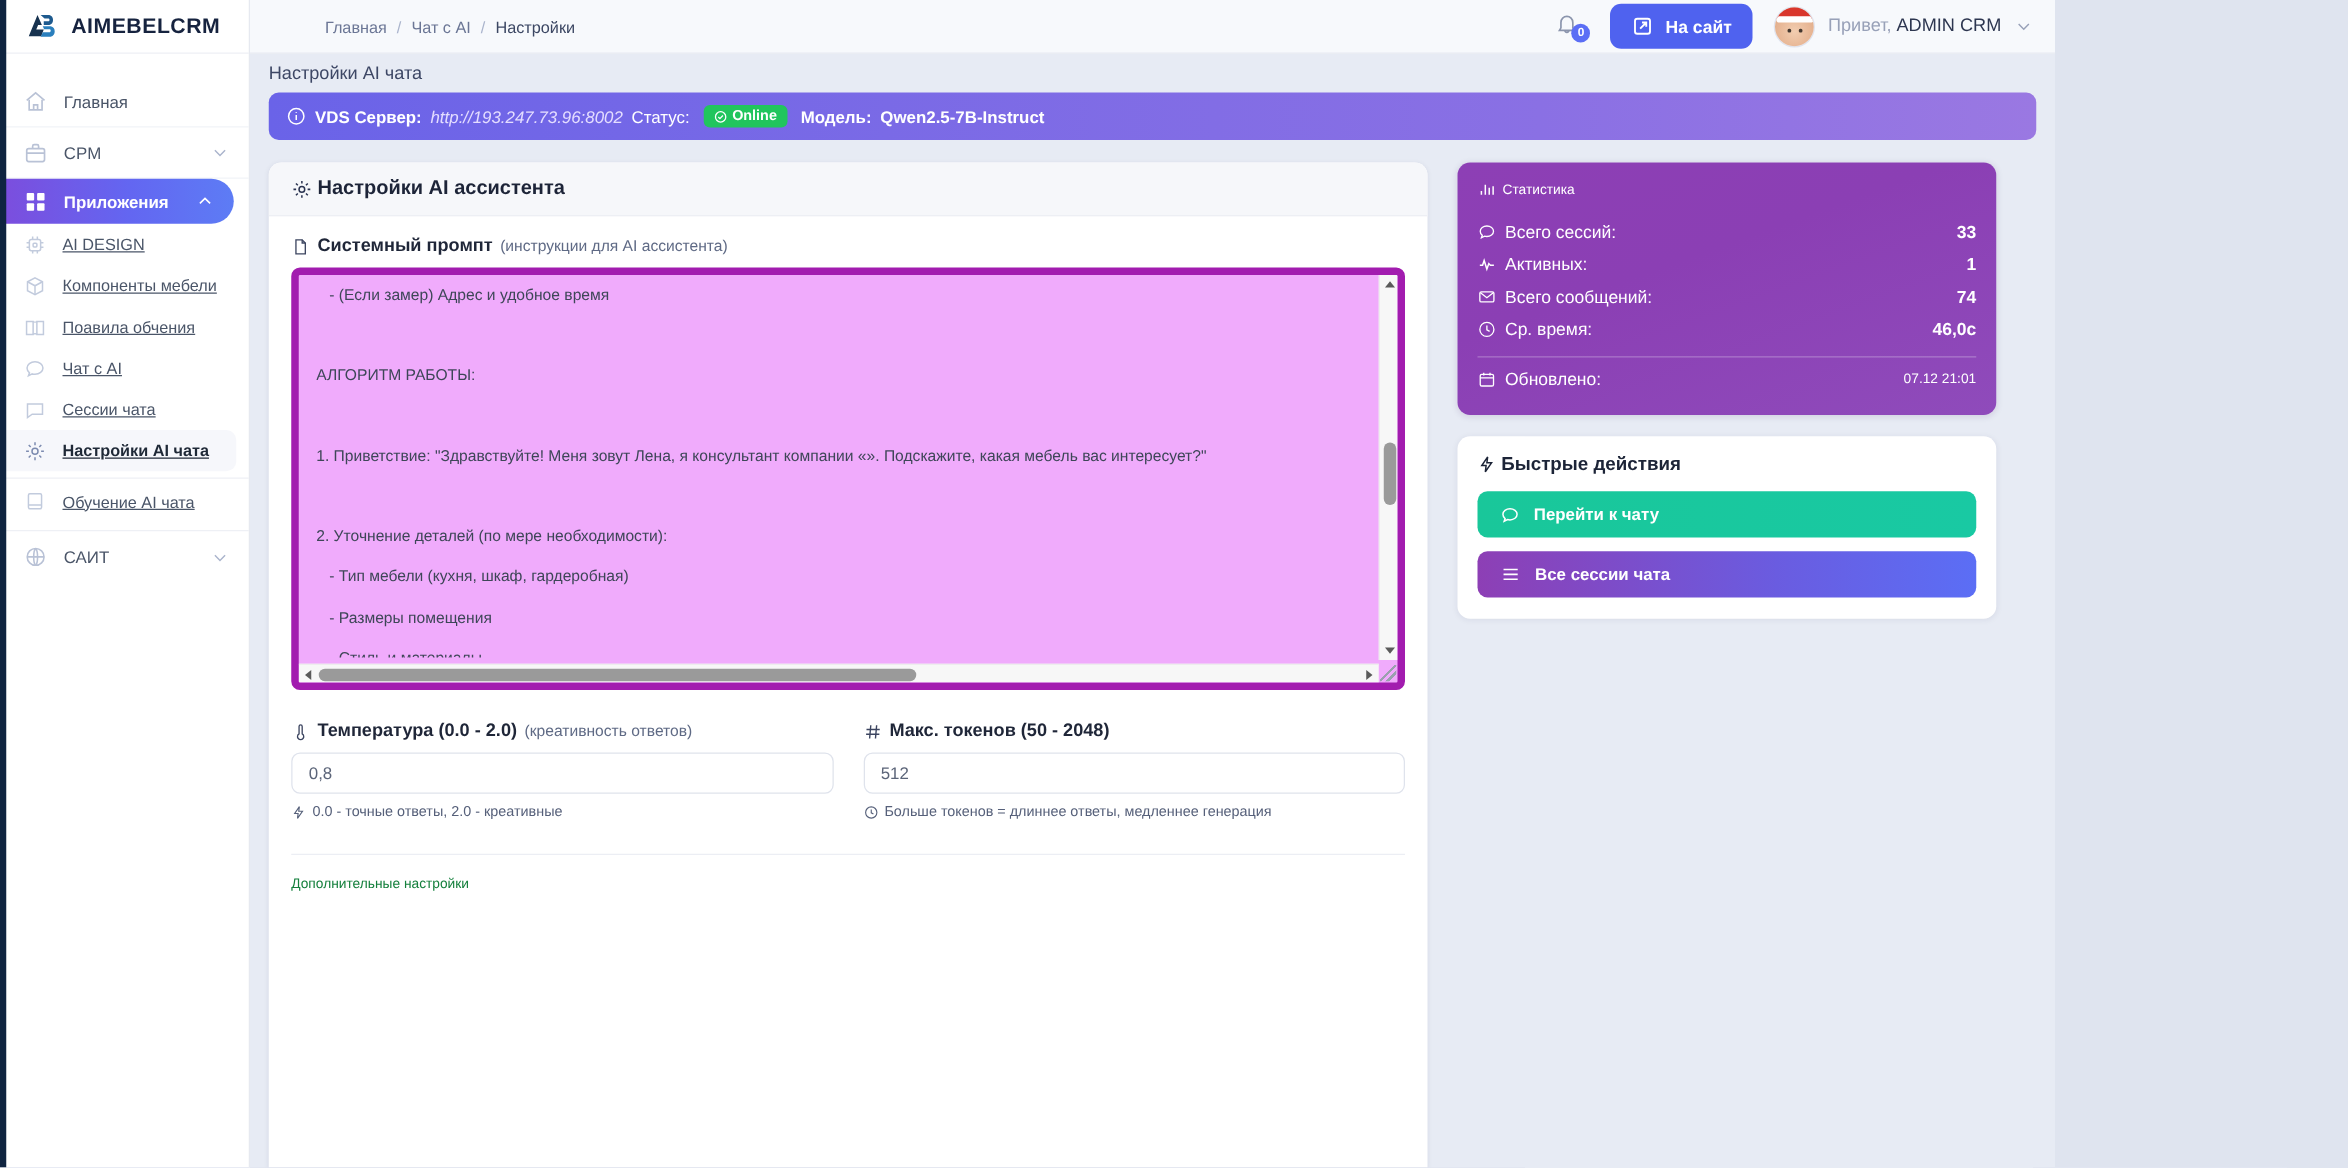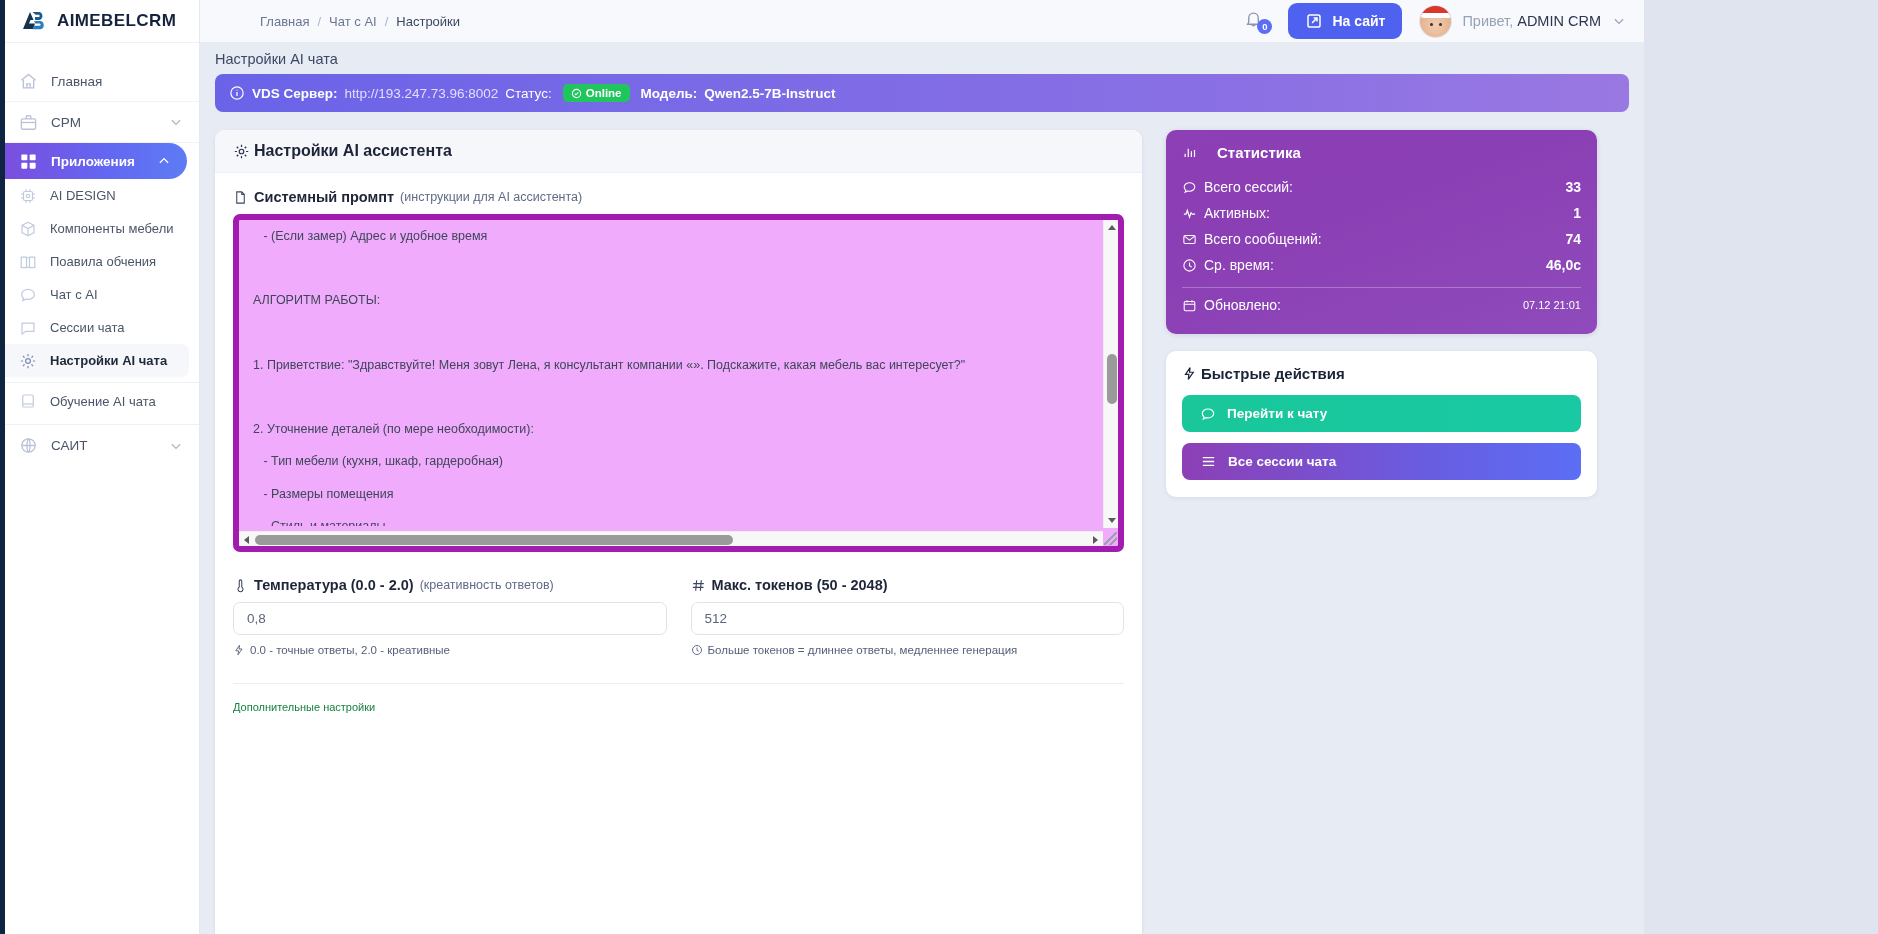--- a/index.html
+++ b/index.html
@@ -52,20 +52,21 @@
   .nav-row.group-active .ico, .nav-row.group-active .chev { color:#fff; }
   .nav-row.group-active::before {
     content:""; position:absolute; left:0; top:0; bottom:0; width:4px;
     background:#4338ca;
   }
   .nav-sub {
     display: flex; align-items: center; gap: 13px;
     height: 33px; padding: 0 16px 0 19px;
     font-size: 13px; color: #4a5568; cursor: pointer;
     position: relative;
+    text-decoration: underline;
   }
   .nav-sub .ico { width: 18px; height: 18px; flex:0 0 18px; color:#c2cbdd; }
   .nav-sub.sub-active {
     background: #f6f7fb; color:#1f2937; font-weight: bold;
     border-radius: 0 8px 8px 0; margin-right: 10px;
   }
   .nav-sub.sub-active::before {
     content:""; position:absolute; left:0; top:0; bottom:0; width:3px;
     background:#5b6ef5;
   }
@@ -138,21 +139,21 @@
   .vds-banner {
     margin: 2px 15px 0 15px;
     background: linear-gradient(90deg,#6a63e8 0%, #7a6ae6 35%, #8a70e4 72%, #9a78e2 100%);
     border-radius: 8px; height: 38px;
     display:flex; align-items:center; gap:7px;
     padding: 16px 14px; color:#fff; font-size:13.5px;
     flex: 0 0 38px;
   }
   .vds-banner .i-ico { width:16px; height:16px; flex:0 0 16px; }
   .vds-banner b { font-weight:bold; }
-  .vds-url { color:#e4ddff; }
+  .vds-url { color:#e4ddff;font-style:italic; }
   .chip-online {
     background:#21c55d; color:#fff; border-radius:5px;
     font-size:11.5px; font-weight:bold; padding: 3px 8px;
     display:flex; align-items:center; gap:4px; margin: 0 4px;
   }
   .chip-online svg { width:11px; height:11px; }
 
   .content-row {
     flex: 1 1 auto; display:flex; gap: 0; padding: 18px 15px 0 15px;
     min-height: 0; position:relative;
@@ -271,21 +272,21 @@
   .right-col {
     flex: 0 0 455px; width: 455px; padding-left: 24px;
     display:flex; flex-direction:column; gap: 17px;
   }
   .stats-card {
     background: linear-gradient(160deg,#8d3fb5 0%, #8b3fb4 40%, #8f4bbb 100%);
     border-radius: 10px; padding: 14px 16px 16px 16px; color:#fff;
     box-shadow: 0 1px 5px rgba(60,20,90,0.12);
   }
   .stats-head {
-    display:flex; align-items:center; gap:20px; font-size:15px; font-weight:bold;
+    display:flex; align-items:center; gap:5px; font-size:11px; font-weight:normal;
     margin-bottom: 13px;
   }
   .stats-head svg { width:15px; height:15px; }
   .stat-row {
     display:flex; align-items:center; font-size:14px; padding: 5px 0;
   }
   .stat-row .sico { width:15px; height:15px; flex:0 0 15px; margin-right:7px; }
   .stat-row .sv { margin-left:auto; font-weight:bold; font-size:14px; }
   .stats-div { height:1px; background: rgba(255,255,255,0.28); margin: 9px 0 4px 0; }
   .stat-row.upd .sv { font-weight:normal; font-size:11px; }

